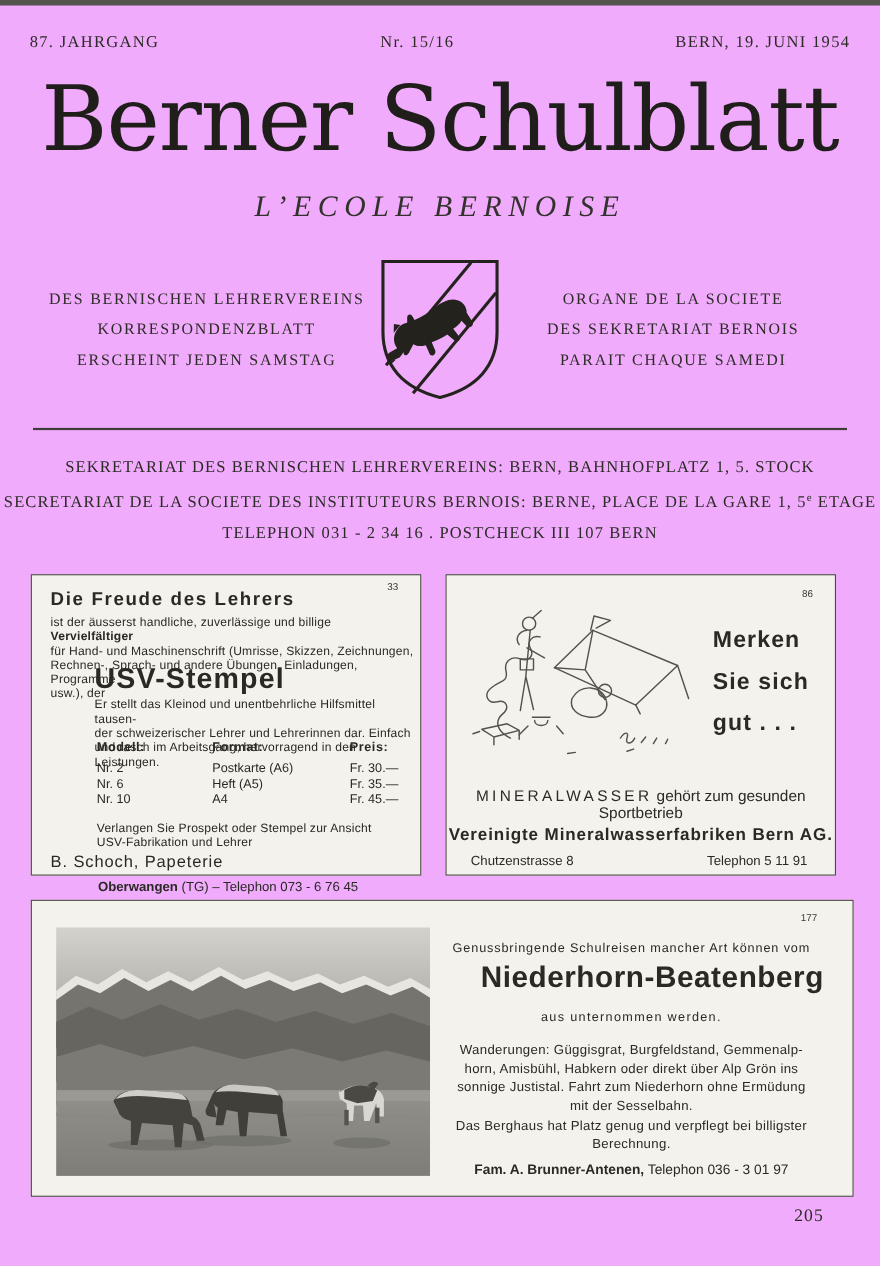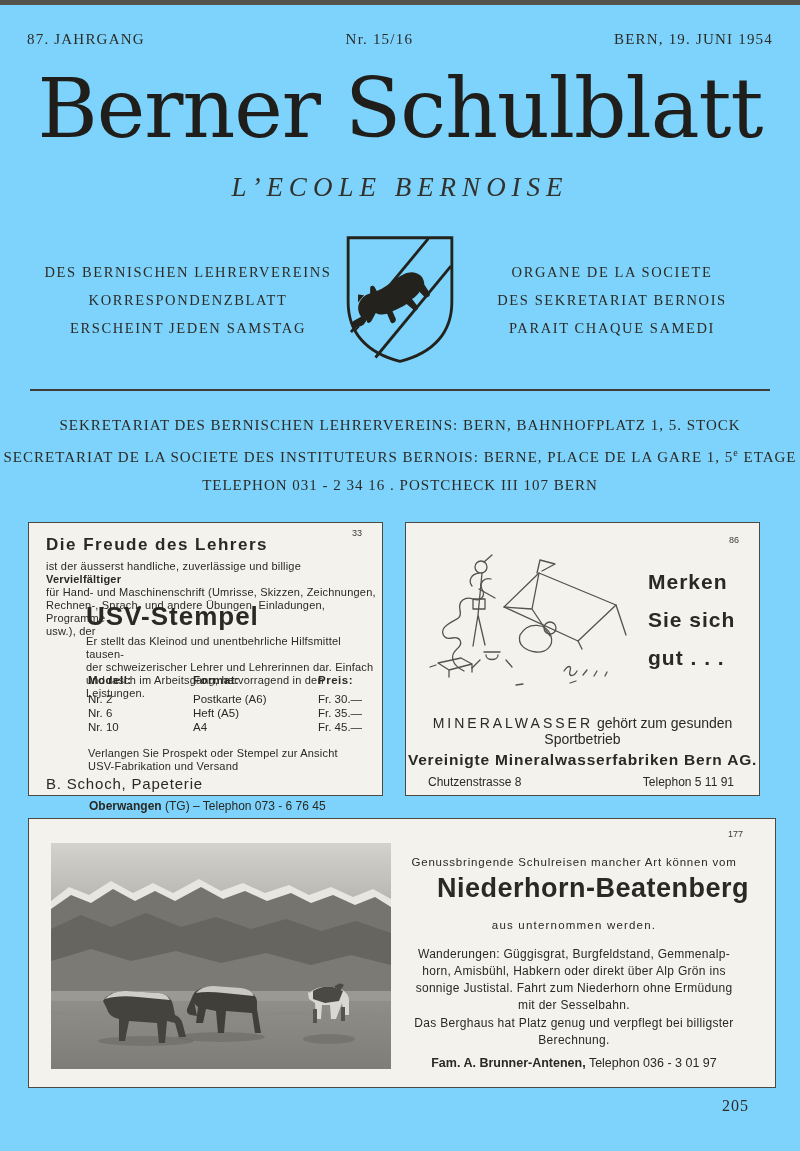--- a/index.html
+++ b/index.html
@@ -1,17 +1,17 @@
 <!DOCTYPE html>
 <html><head>
 <meta charset="utf-8">
 <style>
   html,body{margin:0;padding:0;}
   body{width:800px;height:1151px;background:#e8e7e2;font-family:"Liberation Serif",serif;}
-  #page{position:relative;width:800px;height:1151px;background:#7dd3fc;color:#26251f;overflow:hidden;}
+  #page{position:relative;width:800px;height:1151px;background:#f0abfc;color:#26251f;overflow:hidden;}
   .abs{position:absolute;}
   
   .scan-edge{left:0;top:0;width:800px;height:5px;background:#55534d;}
   
   .hdr{top:31px;left:27px;width:746px;display:flex;justify-content:space-between;
        font-size:15px;letter-spacing:1.2px;color:#2c2b26;}
   
   .title{top:58px;left:0;width:800px;text-align:center;font-family:"DejaVu Serif",serif;
          font-size:82px;line-height:1.25;color:#1f1e1a;letter-spacing:-1px;white-space:nowrap;}
   .subtitle{top:172px;left:0;width:800px;text-align:center;font-style:italic;
@@ -107,21 +107,21 @@
       <div>Fr. 30.—</div>
       <div>Nr.  6</div>
       <div>Heft (A5)</div>
       <div>Fr. 35.—</div>
       <div>Nr. 10</div>
       <div>A4</div>
       <div>Fr. 45.—</div>
     </div>
     <div class="abs ad-sans small" style="left:59px;top:224px;width:290px;">
       <div>Verlangen Sie Prospekt oder Stempel zur Ansicht</div>
-      <div>USV-Fabrikation und Versand</div>
+      <div>USV-Fabrikation und Lehrer</div>
     </div>
     <div class="abs ad-sans company" style="left:17px;top:252px;">B. Schoch, Papeterie</div>
     <div class="abs ad-sans" style="left:60px;top:276px;font-size:12px;"><b>Oberwangen</b><span> (TG) – Telephon 073 - 6 76 45</span></div>
   </div>
 
   <div class="abs adbox" style="left:405px;top:522px;width:353px;height:272px;">
     <div class="ref" style="top:12px;right:20px;">86</div>
     <div class="abs" style="left:10px;top:20px;width:235px;height:170px;">
       <svg width="235" height="170" viewBox="0 0 235 170" fill="none" stroke="#54524b" stroke-width="1.3" stroke-linecap="round" stroke-linejoin="round">
         <path d="M48,128 c-12,-6 -15,-15 -7,-22 c7,-6 3,-13 -5,-11 c-9,2 -13,-7 -5,-13 c9,-7 15,-5 13,-15 c-2,-9 5,-14 13,-11 c8,3 13,-3 9,-10 c-3,-6 2,-12 9,-10"></path>

